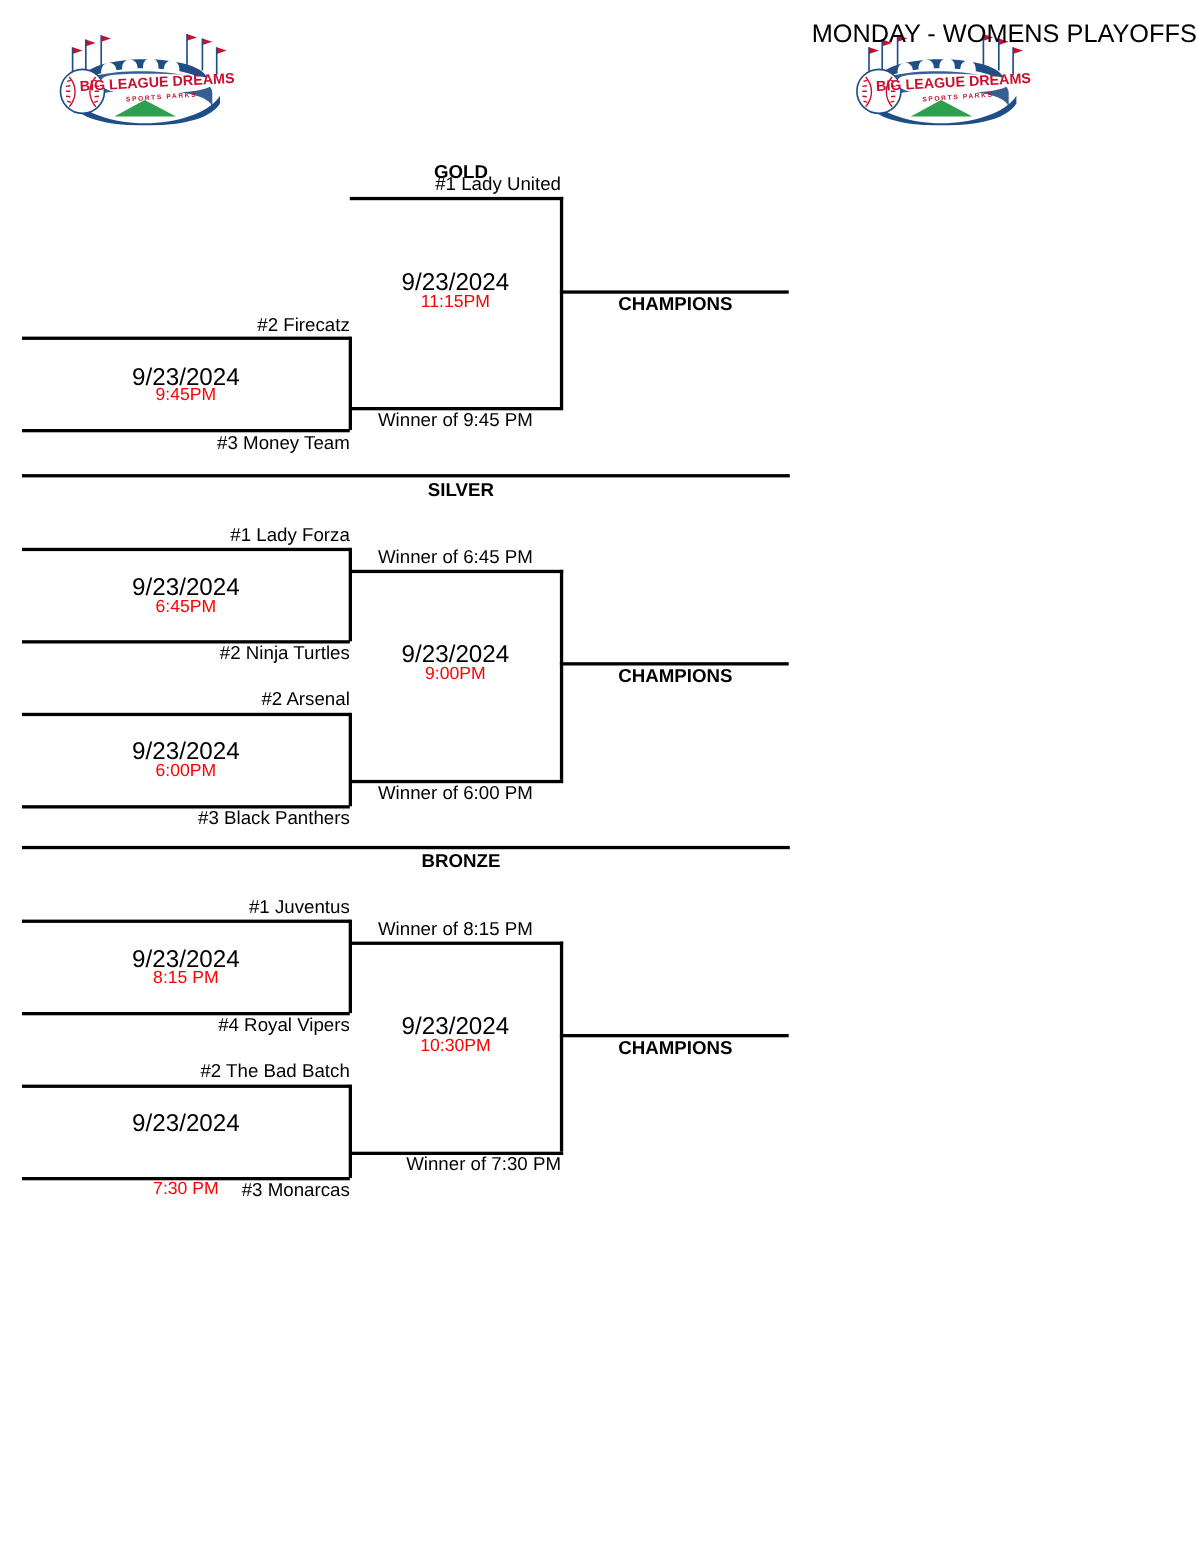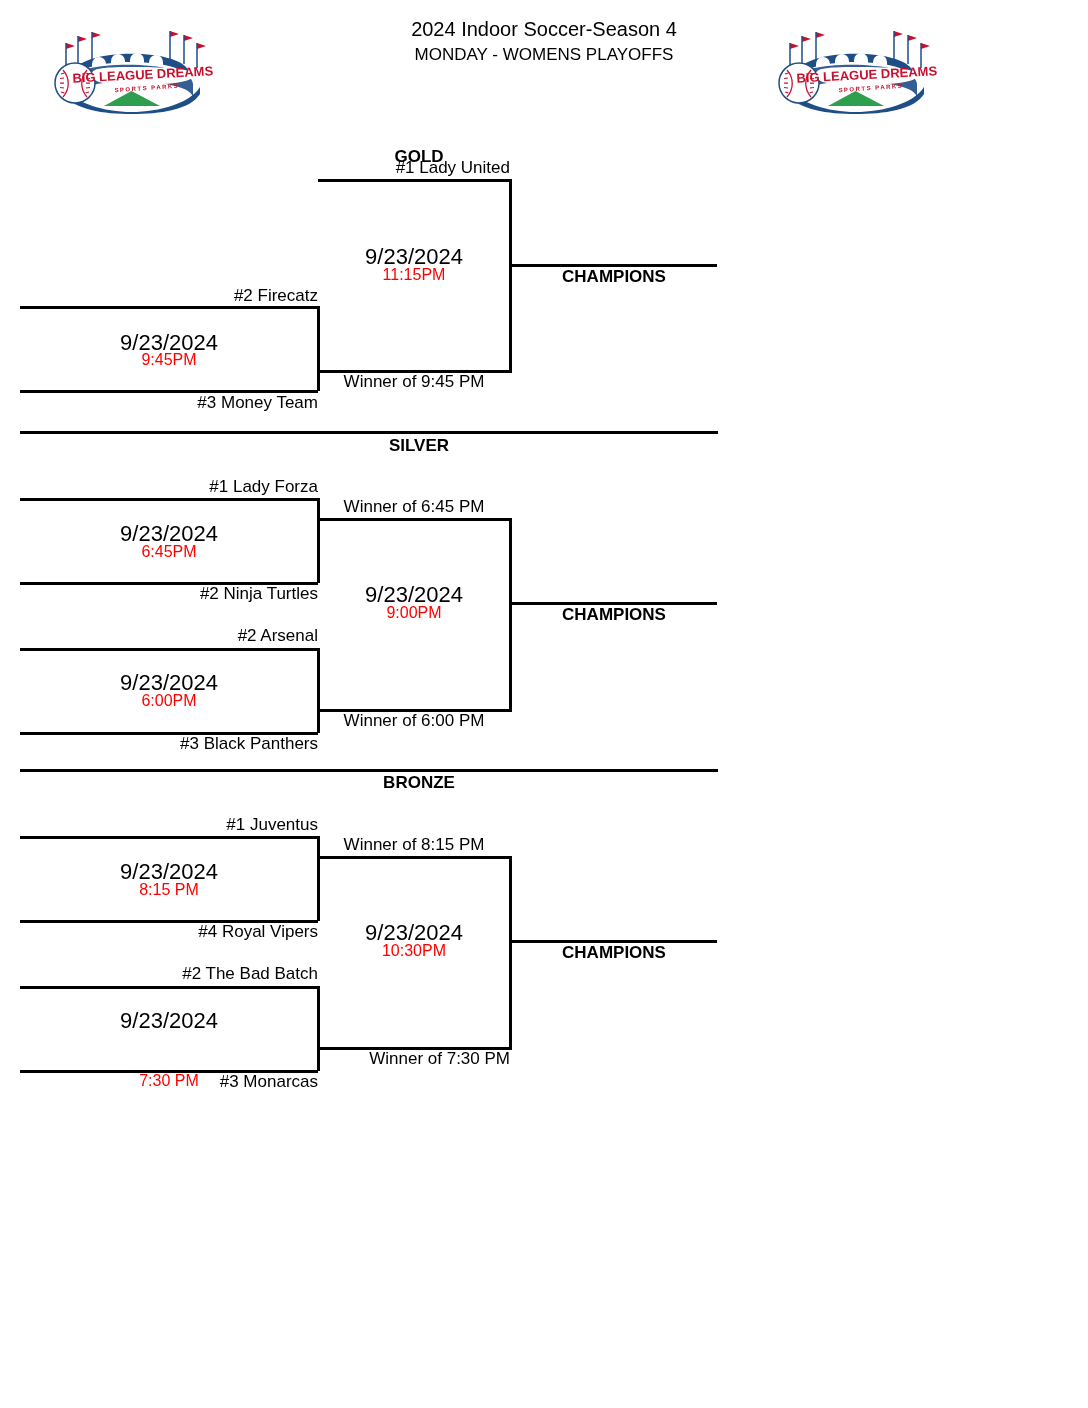--- a/index.html
+++ b/index.html
@@ -4,21 +4,21 @@
 <style>
   html,body{margin:0;padding:0;background:#fff;}
   body{width:1088px;height:1408px;position:relative;font-family:"Liberation Sans",sans-serif;color:#000;overflow:hidden;}
 
   .page{position:absolute;left:0;top:0;width:1088px;height:1408px;}
 
   
   .header{position:absolute;left:0;top:14px;width:1088px;text-align:center;}
   .title{font-size:26px;font-weight:bold;letter-spacing:.2px;line-height:1.12;}
   .subtitle{font-size:20px;font-weight:normal;line-height:1.35;margin-top:2px;}
-  .subtitle2{font-size:17px;font-weight:normal;line-height:1.35;margin-top:1px;}
+  .subtitle2{font-size:23px;font-weight:normal;line-height:1.35;margin-top:1px;text-align:right;}
 
   
   .logo{position:absolute;width:175px;height:86px;}
   .logo.left{left:44px;top:28px;}
   .logo.right{left:768px;top:28px;}
   .logo svg{display:block;width:100%;height:100%;}
 
   
   .hline{position:absolute;height:0;border-top:3px solid #000;}
   .vline{position:absolute;width:0;border-left:3px solid #000;}
@@ -150,21 +150,20 @@
           <path d="M83 90 l7 2 M84 100 l8 1 M84 110 l8 0 M84 120 l8 -1 M83 130 l7 -2"></path>
         </g>
         <path d="M96 92 C96 82 110 78 175 78 C250 78 300 82 300 94 C300 108 250 114 175 114 C110 114 96 106 96 92 Z" fill="#ffffff"></path>
         <text x="198" y="102" font-family="'Liberation Sans',sans-serif" font-size="26" font-weight="bold" fill="#c8102e" text-anchor="middle" transform="rotate(-3 198 102)">BIG LEAGUE DREAMS</text>
         <text x="206" y="124" font-family="'Liberation Sans',sans-serif" font-size="12" font-weight="bold" fill="#c8102e" letter-spacing="3" text-anchor="middle" transform="rotate(-4 206 124)">SPORTS PARKS</text>
       </g>
     </svg>
   </div>
 
   <div class="header">
-    <div class="subtitle">2024 Indoor Soccer-Season 4</div>
     <div class="subtitle2">MONDAY - WOMENS PLAYOFFS</div>
   </div>
 
   <div>
 
     <div class="seclabel" style="left:319px;top:119px;margin-top:28px;">GOLD</div>
 
     <div class="team" style="left:318px;top:158px;width:192px;">#1 Lady United</div>
     <div class="hline" style="left:318px;top:179px;width:194px;"></div>
     <div class="vline" style="left:509px;top:179px;height:191px;"></div>

